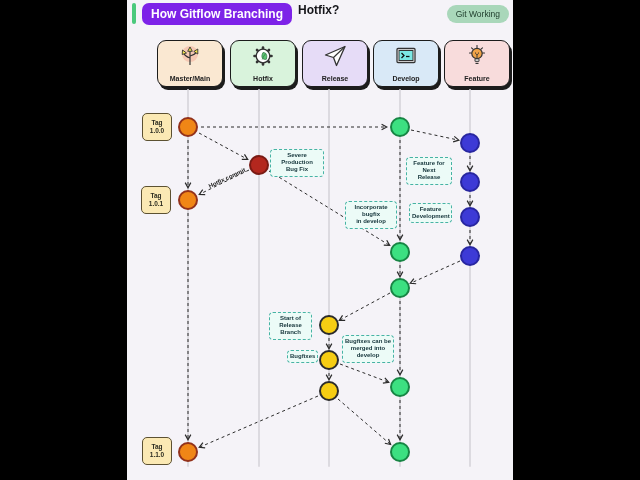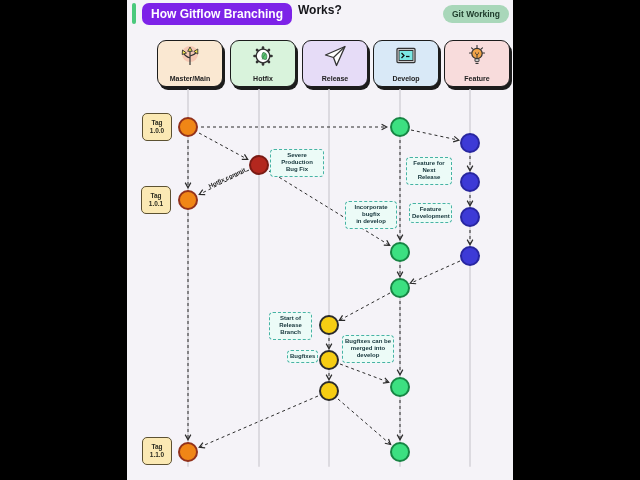--- a/index.html
+++ b/index.html
@@ -14,21 +14,21 @@
   }
   
   .header { position:absolute; left:5px; top:3px; display:flex; gap:6px; }
   .accent-bar { width:4px; height:21px; border-radius:2px; }
   .title-chip {
     color:#fff; font-weight:bold; font-size:12px; line-height:1;
     padding:5px 9px; border-radius:7px; white-space:nowrap;
   }
   .title-rest { font-weight:bold; font-size:12px; color:#15151a; white-space:nowrap; }
   .badge {
-    position:absolute; right:4px; top:5px; font-size:8.5px; font-weight:bold;
+    position:absolute; right:4px; top:5px; font-size:8.5px; font-weight:normal;
     color:#1d3a2a; padding:4px 9px; border-radius:11px; white-space:nowrap;
   }
   
   .col-card {
     position:absolute; top:40px; width:66px; height:47px;
     border:1.5px solid #1c1c1c; border-radius:9px;
     box-shadow:2px 3px 0 #1c1c1c;
     display:flex; flex-direction:column; align-items:center; justify-content:space-between;
     padding:2px 0 4px 0;
   }
@@ -62,21 +62,21 @@
 <body>
 
 <div style="position:absolute;left:0;top:0;width:127px;height:480px;background:#000;"></div>
 <div style="position:absolute;left:513px;top:0;width:127px;height:480px;background:#000;"></div>
 
 <div id="stage">
 
   <div class="header">
     <div class="accent-bar" style="background: rgb(75, 201, 124);"></div>
     <div class="title-chip" style="background: rgb(125, 34, 232);">How Gitflow Branching</div>
-    <div class="title-rest">Works?</div>
+    <div class="title-rest">Hotfix?</div>
   </div>
   <div class="badge" style="background: rgb(169, 215, 186);">Git Working</div>
 
   <div class="col-card" style="left: 30px; background: rgb(250, 232, 210);">
     <span class="col-icon">
       <svg viewBox="0 0 26 26" width="26" height="26">
         <circle cx="13" cy="11" r="8" fill="#f6c9b4"></circle>
         <path d="M13 22 C13 17 13 14 13 8 M13 15 C10 14 8 13 7 10.5 M13 13 C16 12 18 11.5 19 9.5" stroke="#333" stroke-width="1.2" fill="none"></path>
         <polygon points="13,4 10.7,8.3 15.3,8.3" fill="#f2e24c" stroke="#333" stroke-width="0.9"></polygon>
         <polygon points="5.5,7 5.2,11.5 9.5,10" fill="#f2e24c" stroke="#333" stroke-width="0.9"></polygon>

